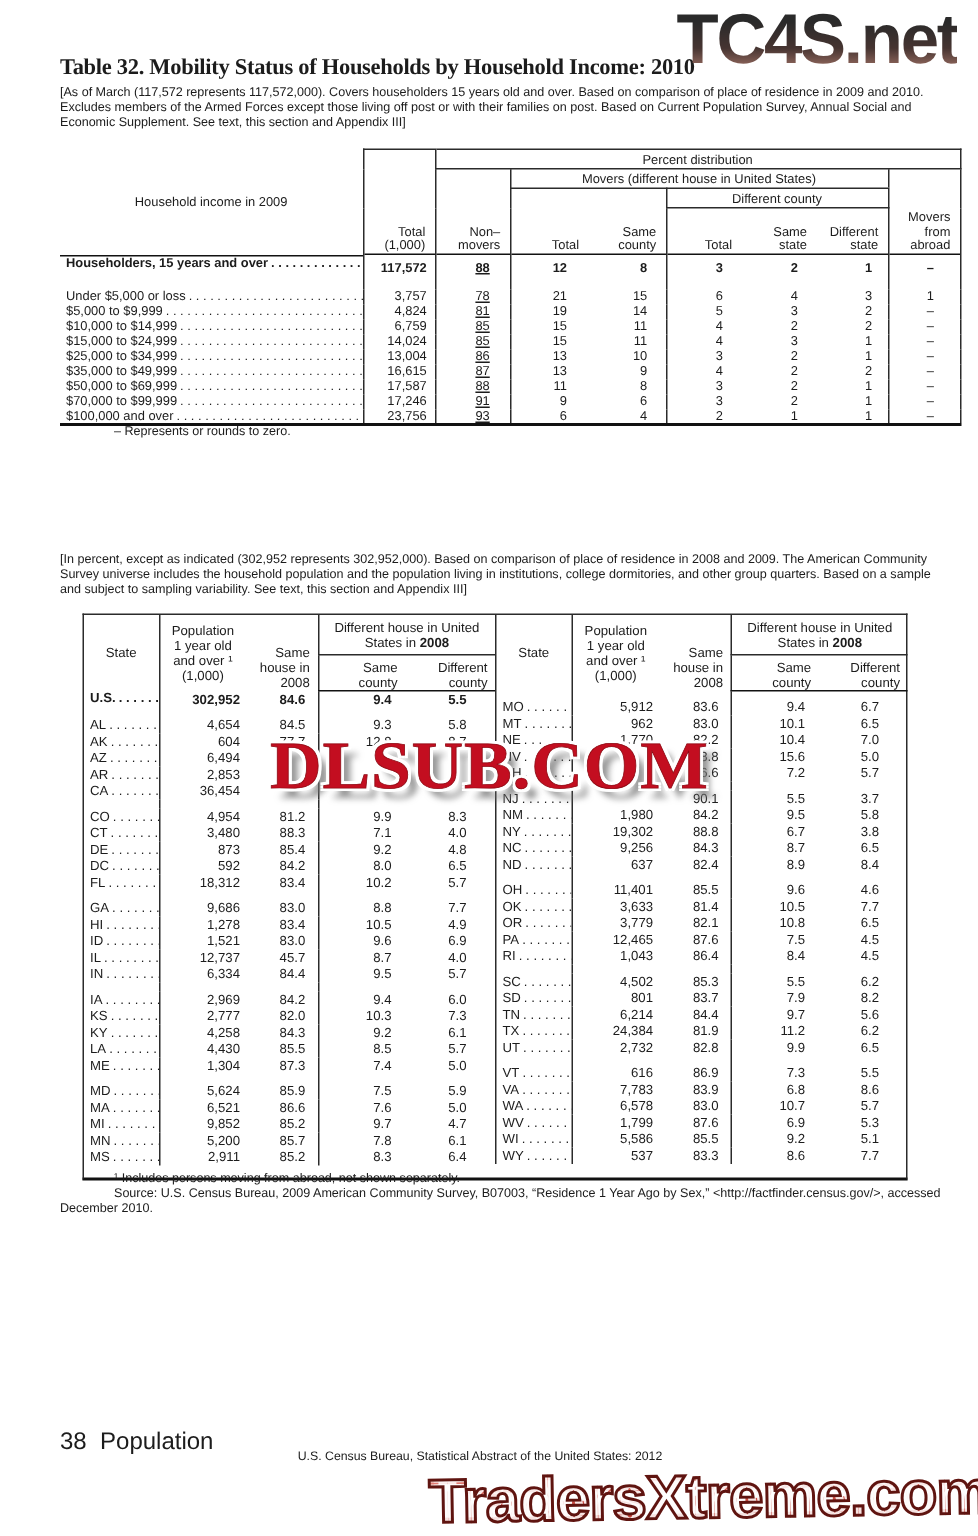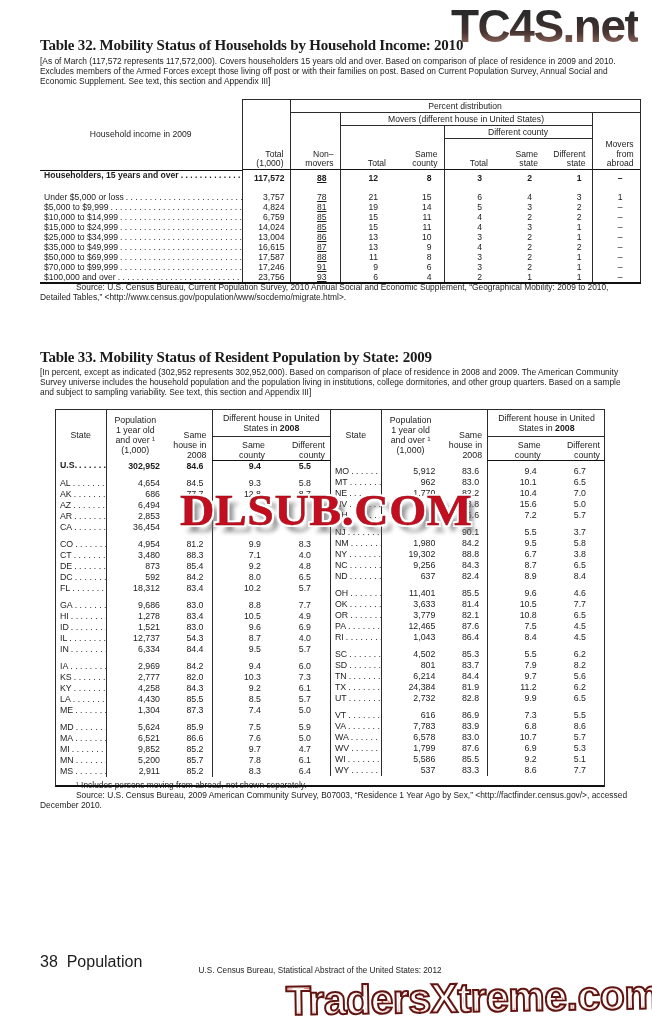--- a/index.html
+++ b/index.html
@@ -315,24 +315,23 @@
           <td class="num">4</td>
           <td class="num">2</td>
           <td class="num">1</td>
           <td class="num">1</td>
           <td class="num">–</td>
         </tr>
       </tbody>
   </table>
 
   <div class="abs fnote" style="left:40px;top:282px;width:598px;">
-    <p>Source: U.S. Census Bureau, Current Population Survey, 2010 Annual Social and Economic Supplement, “Geographical Mobility: 2009 to 2010, Detailed Tables,” &lt;http://www.census.gov/population/www/socdemo/migrate.html&gt;.</p>
+    <p>– Represents or rounds to zero.</p>
   </div>
 
-  <div class="abs tbl-title" style="left:40px;top:349px;">Table 33. Mobility Status of Resident Population by State: 2009</div>
   <div class="abs tbl-note" style="left:40px;top:368px;width:596px;">[In percent, except as indicated (302,952 represents 302,952,000). Based on comparison of place of residence in 2008 and 2009. The American Community Survey universe includes the household population and the population living in institutions, college dormitories, and other group quarters. Based on a sample and subject to sampling variability. See text, this section and Appendix III]</div>
 
   <div id="t33wrap" class="abs" style="left:55px;top:409px;">
 
     <div class="half" id="halfL" style="left:0;">
       <table>
         <colgroup>
             <col style="width:50px">
             <col style="width:58px">
             <col style="width:48px">
@@ -390,21 +389,21 @@
               <td class="num">9.3</td>
               <td class="num">5.8</td>
             </tr>
             <tr>
               <td class="lbl">
                 <span class="cellflex">
                   <span class="lt">AK</span>
                   <span class="dots">. . . . . . . . . . . . . . . . . . . . . . . . . . . . . . . . . . . . . . . . . . . . . . . .</span>
                 </span>
               </td>
-              <td class="num">686</td>
+              <td class="num">604</td>
               <td class="num">77.7</td>
               <td class="num">12.8</td>
               <td class="num">8.7</td>
             </tr>
             <tr>
               <td class="lbl">
                 <span class="cellflex">
                   <span class="lt">AZ</span>
                   <span class="dots">. . . . . . . . . . . . . . . . . . . . . . . . . . . . . . . . . . . . . . . . . . . . . . . .</span>
                 </span>
@@ -549,21 +548,21 @@
               <td class="num">6.9</td>
             </tr>
             <tr>
               <td class="lbl">
                 <span class="cellflex">
                   <span class="lt">IL</span>
                   <span class="dots">. . . . . . . . . . . . . . . . . . . . . . . . . . . . . . . . . . . . . . . . . . . . . . . .</span>
                 </span>
               </td>
               <td class="num">12,737</td>
-              <td class="num">54.3</td>
+              <td class="num">45.7</td>
               <td class="num">8.7</td>
               <td class="num">4.0</td>
             </tr>
             <tr>
               <td class="lbl">
                 <span class="cellflex">
                   <span class="lt">IN</span>
                   <span class="dots">. . . . . . . . . . . . . . . . . . . . . . . . . . . . . . . . . . . . . . . . . . . . . . . .</span>
                 </span>
               </td>

